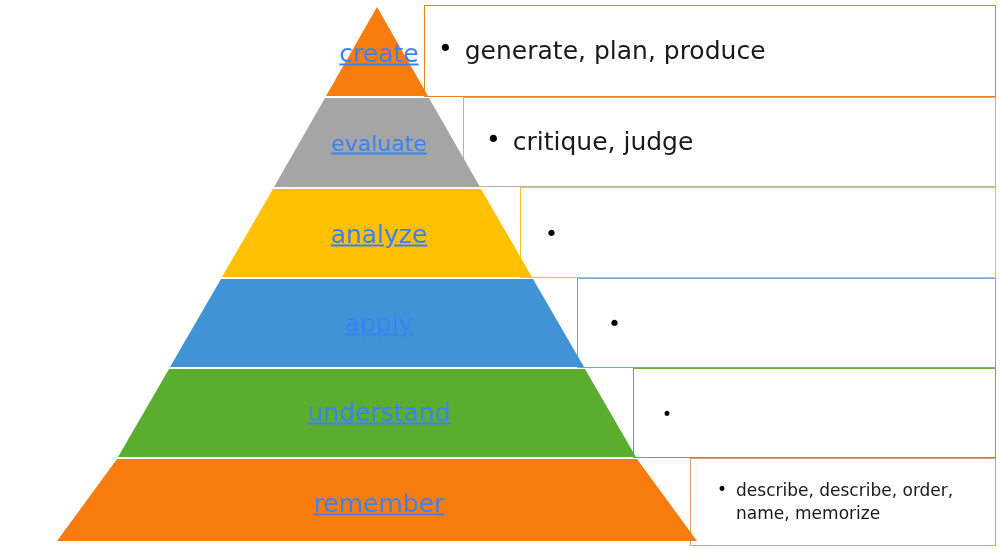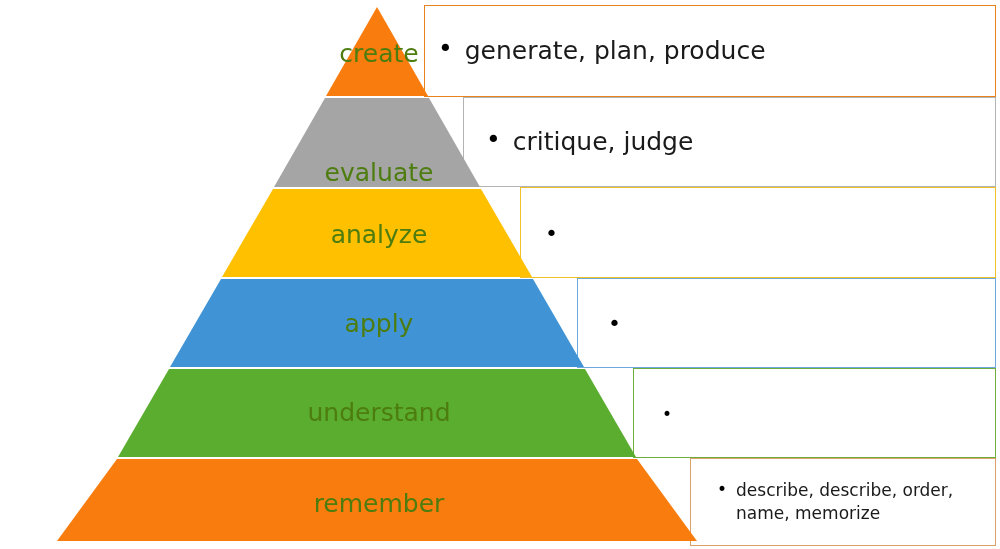--- a/index.html
+++ b/index.html
@@ -80,27 +80,28 @@
     left: 0;
     top: 0;
     width: 1000px;
     height: 549px;
     z-index: 3;
     pointer-events: none;
   }
   .tier-label {
     position: absolute;
     z-index: 4;
-    color: #4d7c0f;
+    color: #3b82f6;
     text-align: right;
     white-space: nowrap;
     transform: translate(-50%, -50%);
+    text-decoration: underline;
   }
   .tl0 { left: 379px; top: 53px;  font-size: 25px; }
-  .tl1 { left: 379px; top: 143px; font-size: 25px; margin-top: 29px; }
+  .tl1 { left: 379px; top: 143px; font-size: 22px; }
   .tl2 { left: 379px; top: 234px; font-size: 25px; }
   .tl3 { left: 379px; top: 323px; font-size: 25px; }
   .tl4 { left: 379px; top: 412px; font-size: 25px; }
   .tl5 { left: 379px; top: 503px; font-size: 25px; }
 </style>
 </head>
 <body>
 
 <div id="stage" style="background: rgb(255, 255, 255);">
 

